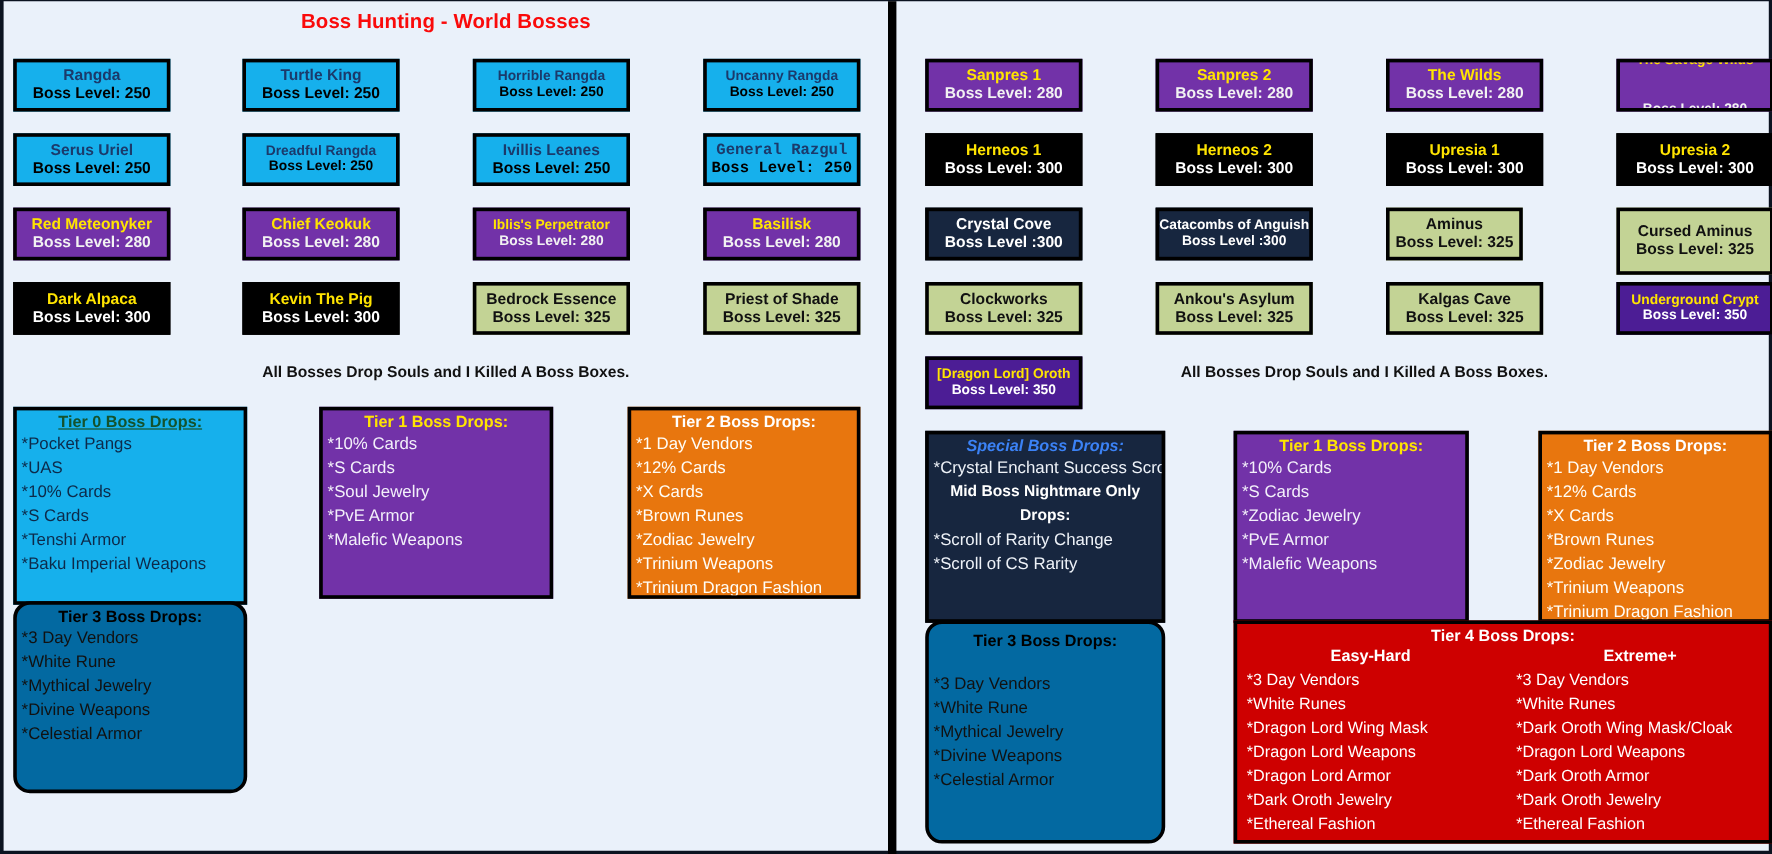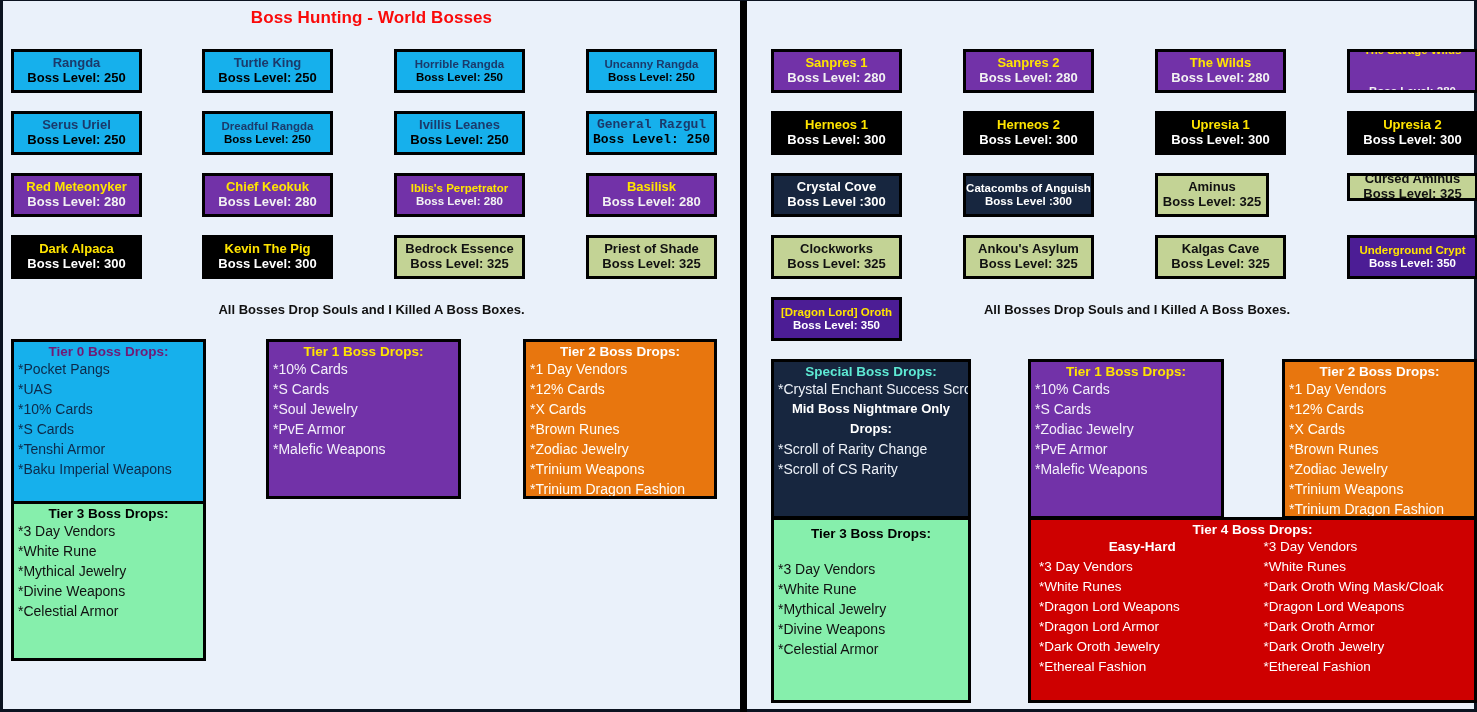--- a/index.html
+++ b/index.html
@@ -79,33 +79,33 @@
     position:absolute;box-sizing:border-box;border:3px solid #000;
     overflow:hidden;
   }
   .drop .hd{
     text-align:center;font-weight:bold;font-size:13.5px;margin-top:2px;
   }
   .drop ul{list-style:none;margin:0;padding:0 0 0 4px;}
   .drop li{font-size:14px;line-height:20px;white-space:nowrap;}
 
   .d-blue{background:#16b0ec;}
-  .d-blue .hd{color:#701a75;} .d-blue li{color:#0d2a4a;}
+  .d-blue .hd{color:#14532d;text-decoration:underline;} .d-blue li{color:#0d2a4a;}
 
   .d-purple{background:#7232a8;}
   .d-purple .hd{color:#ffe400;} .d-purple li{color:#f3f0fa;}
 
   .d-orange{background:#e8760e;}
   .d-orange .hd{color:#ffffff;} .d-orange li{color:#fffdf7;}
 
-  .d-green{background:#86efac;}
+  .d-green{background:#0369a1;border-radius:14px;}
   .d-green .hd{color:#000;} .d-green li{color:#111;}
 
   .d-navy{background:#17263f;}
-  .d-navy .hd{color:#5eead4;} .d-navy li{color:#eef2f8;}
+  .d-navy .hd{color:#3b82f6;font-style:italic;} .d-navy li{color:#eef2f8;}
 
   .d-red{background:#ce0000;}
   .d-red .hd{color:#ffffff;} .d-red li{color:#ffffff;}
 
   .sub{ text-align:center;font-weight:bold;font-size:13px;color:#fff;line-height:20px;}
 
   
   .t4cols{display:flex;}
   .t4col{flex:1;}
   .t4col .chd{text-align:center;font-weight:bold;font-size:13.5px;color:#fff;line-height:20px;}
@@ -280,21 +280,21 @@
           <div class="lv">Boss Level :300</div>
         </div>
         <div class="boss c-navy sm" style="left: 216px; top: 172px; width: 131px; height: 44px;">
           <div class="nm">Catacombs of Anguish</div>
           <div class="lv">Boss Level :300</div>
         </div>
         <div class="boss c-green" style="left: 408px; top: 172px; width: 114px; height: 44px;">
           <div class="nm">Aminus</div>
           <div class="lv">Boss Level: 325</div>
         </div>
-        <div class="boss c-green" style="left: 600px; top: 172px; width: 131px; height: 28px;">
+        <div class="boss c-green" style="left: 600px; top: 172px; width: 131px; height: 56px;">
           <div class="nm">Cursed Aminus</div>
           <div class="lv">Boss Level: 325</div>
         </div>
         <div class="boss c-green" style="left: 24px; top: 234px; width: 131px; height: 44px;">
           <div class="nm">Clockworks</div>
           <div class="lv">Boss Level: 325</div>
         </div>
         <div class="boss c-green" style="left: 216px; top: 234px; width: 131px; height: 44px;">
           <div class="nm">Ankou's Asylum</div>
           <div class="lv">Boss Level: 325</div>
@@ -363,27 +363,29 @@
     </div>
 
     <div class="drop d-red" style="left:281px;top:516px;width:449px;height:186px;">
       <div class="hd">Tier 4 Boss Drops:</div>
       <div class="t4cols">
         <div class="t4col cA">
           <div class="chd">Easy-Hard</div>
           <ul>
               <li>*3 Day Vendors</li>
               <li>*White Runes</li>
+              <li>*Dragon Lord Wing Mask</li>
               <li>*Dragon Lord Weapons</li>
               <li>*Dragon Lord Armor</li>
               <li>*Dark Oroth Jewelry</li>
               <li>*Ethereal Fashion</li>
             </ul>
         </div>
         <div class="t4col cB">
+          <div class="chd">Extreme+</div>
           <ul>
               <li>*3 Day Vendors</li>
               <li>*White Runes</li>
               <li>*Dark Oroth Wing Mask/Cloak</li>
               <li>*Dragon Lord Weapons</li>
               <li>*Dark Oroth Armor</li>
               <li>*Dark Oroth Jewelry</li>
               <li>*Ethereal Fashion</li>
             </ul>
         </div>

